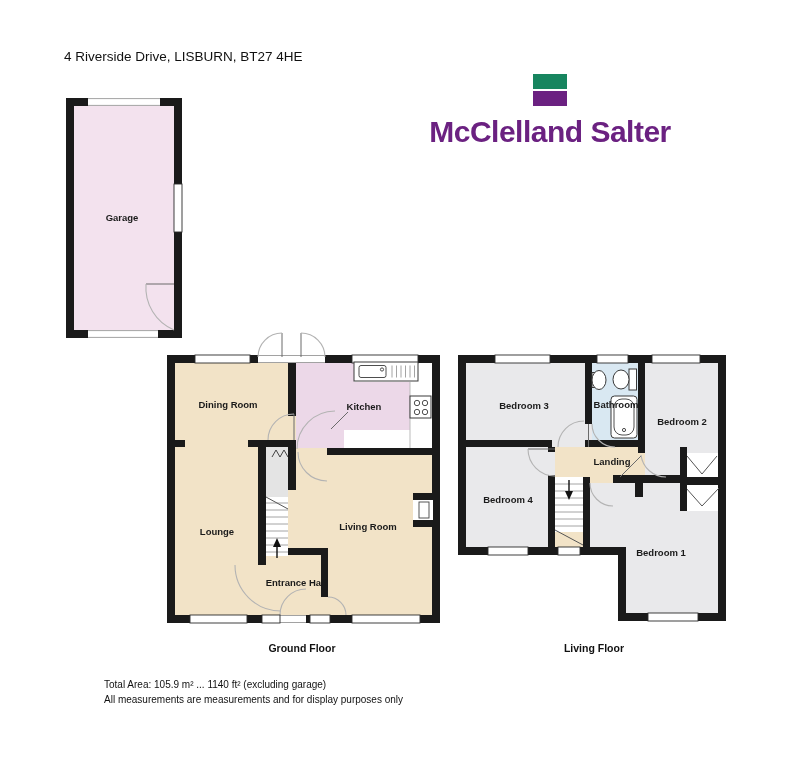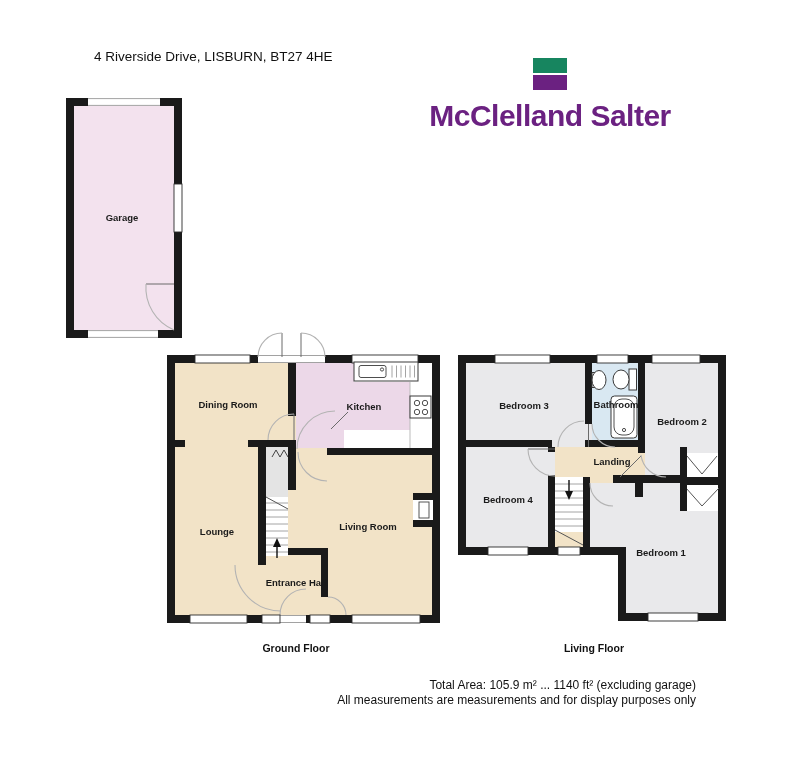--- a/index.html
+++ b/index.html
@@ -1,31 +1,31 @@
 <!DOCTYPE html>
 <html style="--wall: #1a1a1a; --tan: #f2e3c7; --garagePink: #f3e2ee; --kitchenPink: #ecd8e8; --roomGray: #e9e9eb; --bathBlue: #d9e8f2; --stairGray: #e4e4e4; --logoGreen: #17855f; --logoPurple: #6b2181;"><head>
 <meta charset="utf-8">
 <style>
   html,body{margin:0;padding:0;background:#fff;}
   #stage{
     position:relative;width:791px;height:768px;background:#fff;overflow:hidden;
     font-family:"Liberation Sans",sans-serif;color:#1a1a1a;
   }
   .abs{position:absolute;}
-  #address{left:64px;top:49px;font-size:13.5px;color:#111;margin-left:30px;}
-  #logo{left:390px;top:58px;width:320px;text-align:center;}
+  #address{left:64px;top:49px;font-size:13.5px;color:#111;}
+  #logo{left:390px;top:74px;width:320px;text-align:center;}
   .logo-sq{width:34px;height:15px;margin:0 auto;}
   #logo-green{background:var(--logoGreen);}
   #logo-purple{background:var(--logoPurple);margin-top:2px;}
   #logo-text{margin-top:9px;font-size:30px;font-weight:bold;letter-spacing:-0.5px;color:var(--logoPurple);white-space:nowrap;}
   #plan{left:0;top:0;}
   .floor-label{font-size:10.5px;font-weight:bold;text-align:center;color:#111;}
-  #ground-floor-label{left:236px;top:642px;width:120px;}
+  #ground-floor-label{left:242px;top:642px;width:120px;}
   #first-floor-label{left:534px;top:642px;width:120px;}
-  #footer{left:96px;top:678px;width:600px;text-align:right;font-size:12px;color:#111;line-height:14.5px;}
+  #footer{left:104px;top:678px;width:600px;text-align:left;font-size:10px;color:#111;line-height:14.5px;}
   svg text{font-family:"Liberation Sans",sans-serif;font-weight:bold;font-size:9.5px;fill:#1a1a1a;}
   .wall{fill:var(--wall);}
   .win{fill:#fff;stroke:#2a2a2a;stroke-width:0.9;}
   .gapline{stroke:#8a8a8a;stroke-width:0.8;}
   .arc{fill:none;stroke:#b3b3b3;stroke-width:1.1;}
   .leaf{stroke:#6b6b6b;stroke-width:1;}
   .tread{stroke:#9a9a9a;stroke-width:0.9;}
   .fix{fill:#fff;stroke:#3a3a3a;stroke-width:1;}
 </style>
 </head>

